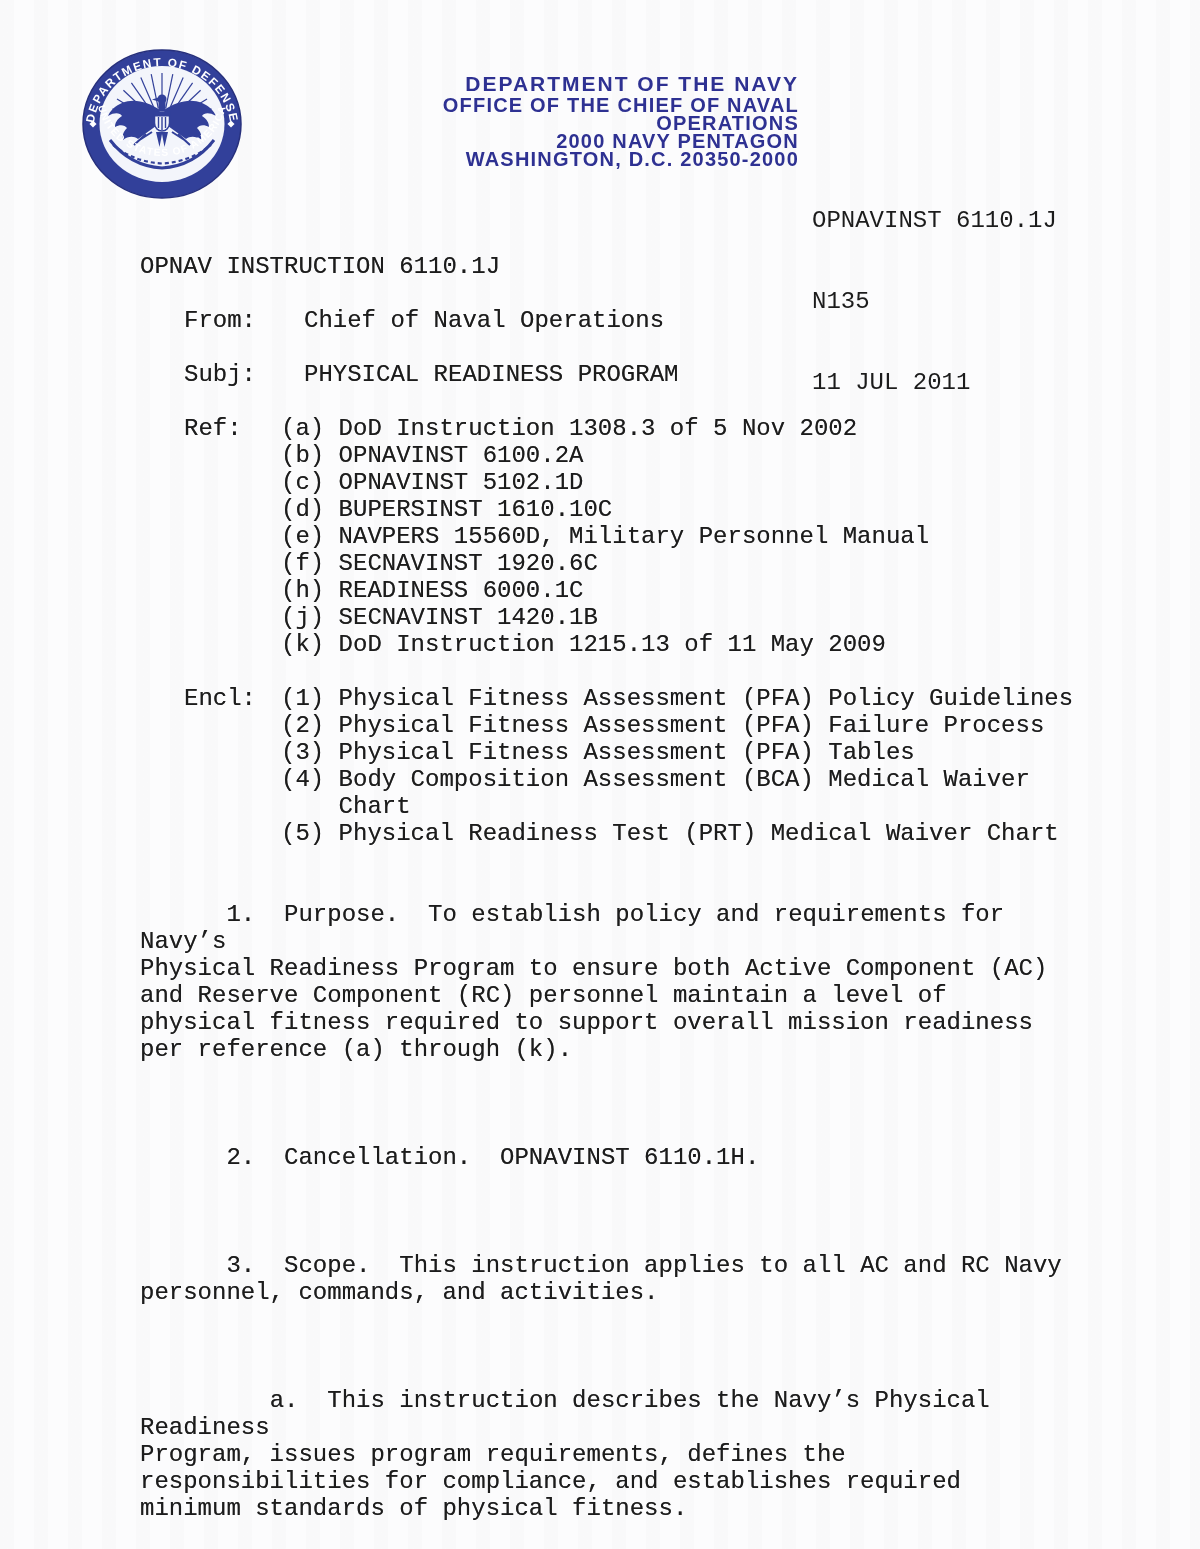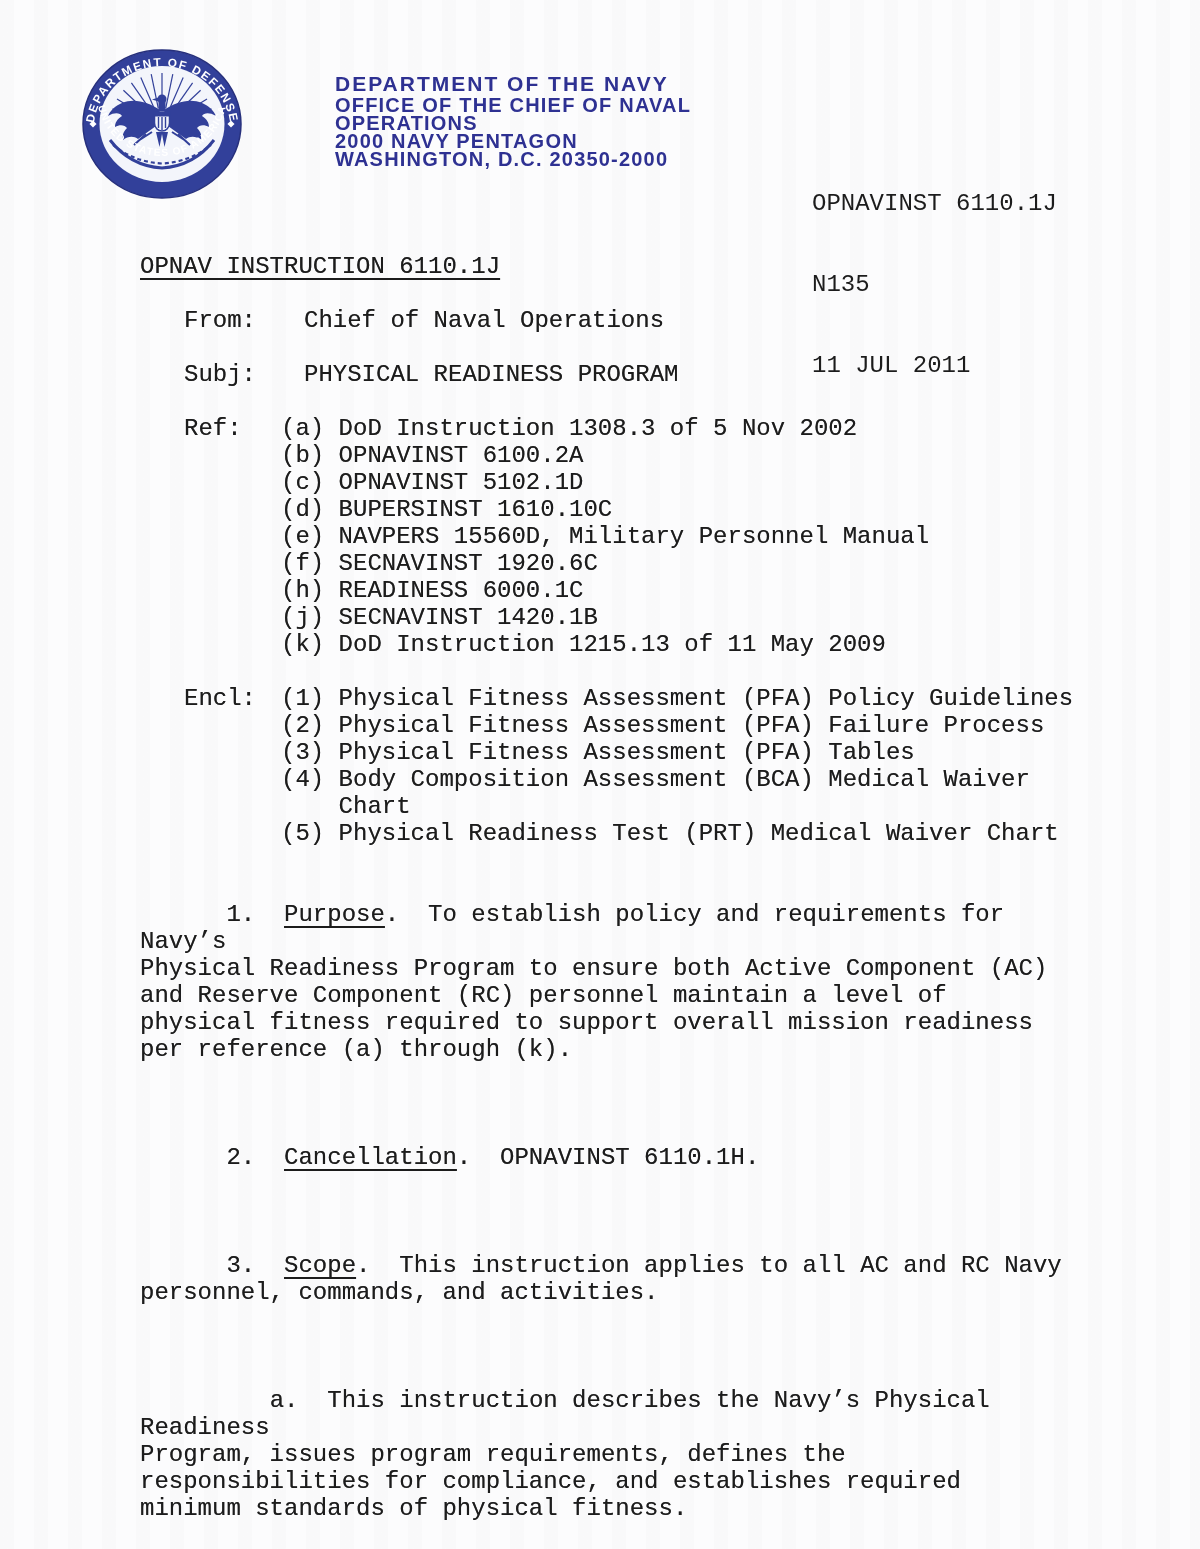--- a/index.html
+++ b/index.html
@@ -9,41 +9,41 @@
     background:
       repeating-linear-gradient(90deg, rgba(0,0,0,0.012) 0 14px, rgba(255,255,255,0) 14px 34px),
       #fcfcfd;
     overflow:hidden;
     font-family:"Liberation Mono","DejaVu Sans Mono",monospace;
   }
   
   .seal{position:absolute;left:82px;top:48px;width:160px;height:152px;}
   
   .letterhead{
-    position:absolute;left:335px;top:71px;width:450px;
-    text-align:left;color:#2e3192;
+    position:absolute;left:349px;top:71px;width:450px;
+    text-align:right;color:#2e3192;
     font-family:"Liberation Sans","DejaVu Sans",sans-serif;
     font-weight:bold;
   }
   .lh1{font-size:21px;line-height:25px;letter-spacing:2px;}
   .lh2,.lh3,.lh4{font-size:20px;line-height:18px;letter-spacing:1.2px;}
   
   .idblock{
-    position:absolute;left:812px;top:136px;
+    position:absolute;left:812px;top:153px;
     font-size:24px;line-height:27px;color:#1c1c1c;
     white-space:pre;
   }
   
   .docbody{
     position:absolute;left:140px;top:253px;width:944px;
     font-size:24px;line-height:27px;color:#1c1c1c;
     text-shadow:0 0 0.4px rgba(0,0,0,0.55);
   }
   .block{margin:0 0 27px 0;}
-  .u{text-decoration:underline;text-underline-offset:5px;text-decoration-thickness:1.5px;margin-top:13px;}
+  .u{text-underline-offset:5px;text-decoration-thickness:1.5px;margin-top:13px;}
   .row{display:flex;margin-left:44px;}
   .lbl-wide{flex:0 0 120px;white-space:pre;}
   .lbl-narrow{flex:0 0 97px;white-space:pre;}
   .items > div{white-space:pre;}
   .para{white-space:pre-wrap;}
 </style>
 </head>
 <body>
 
 <div class="page">

